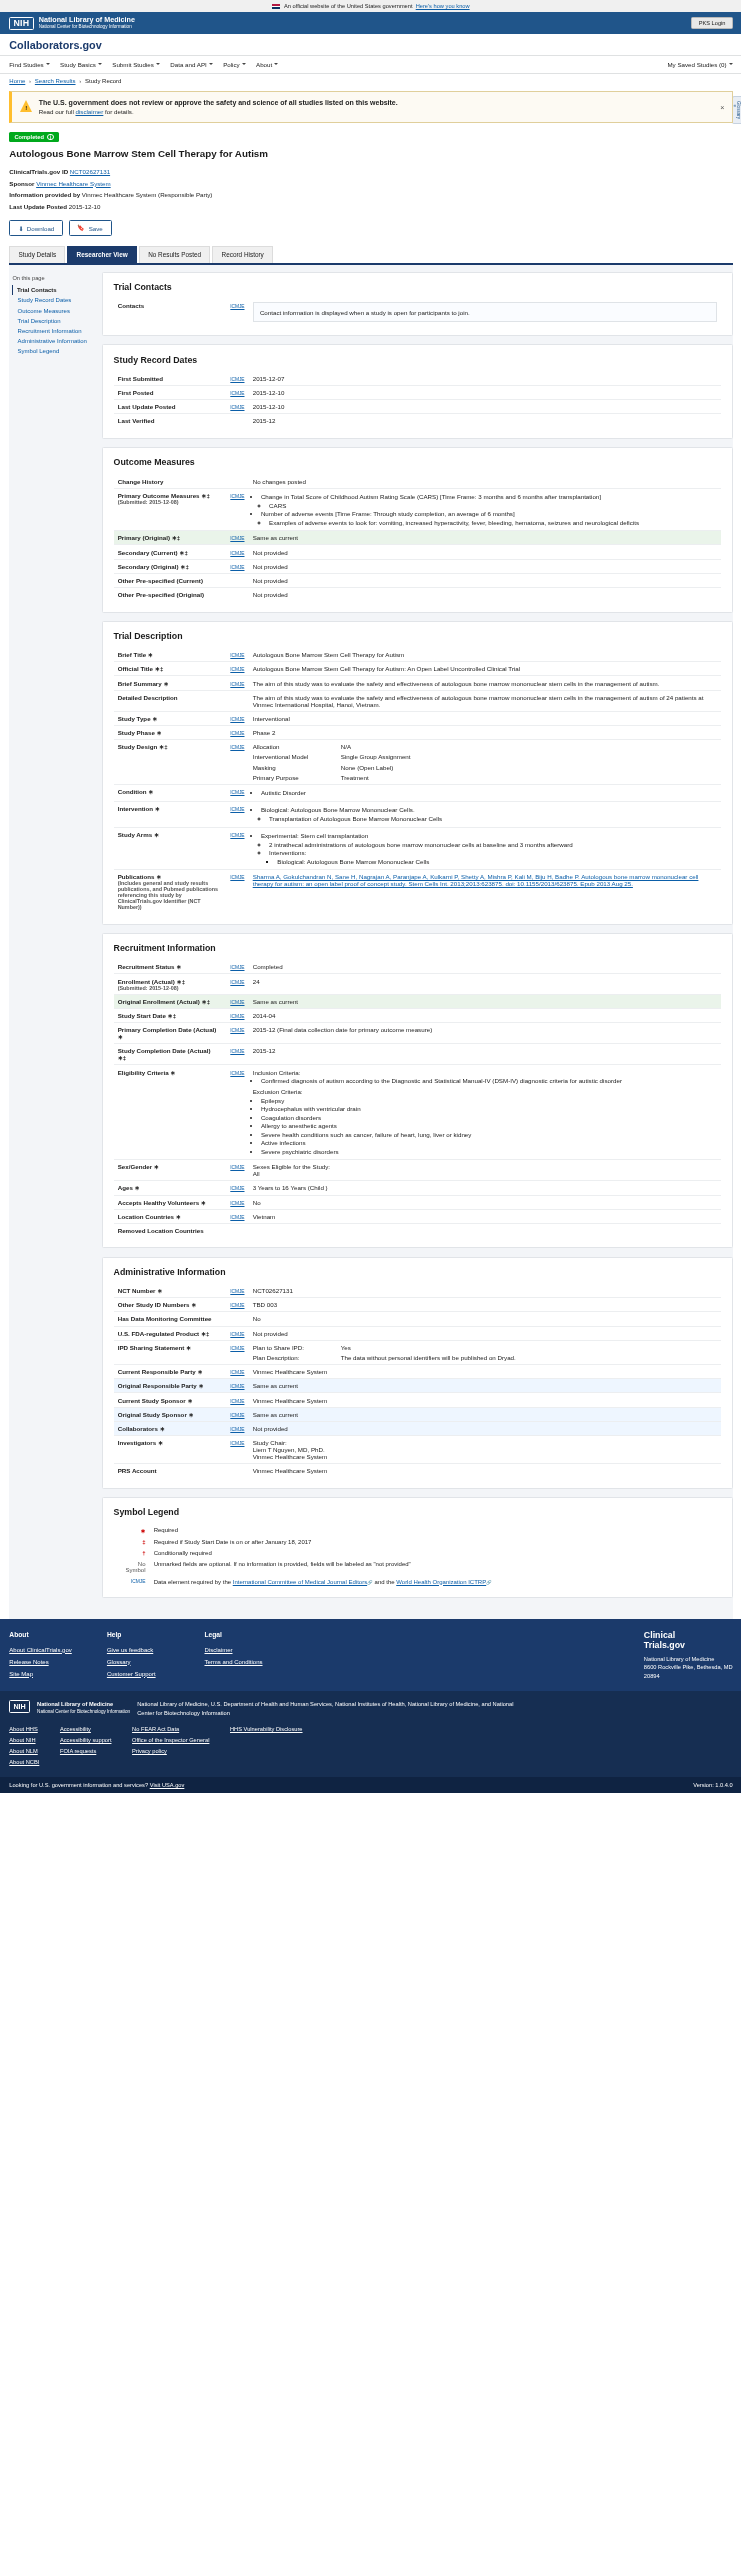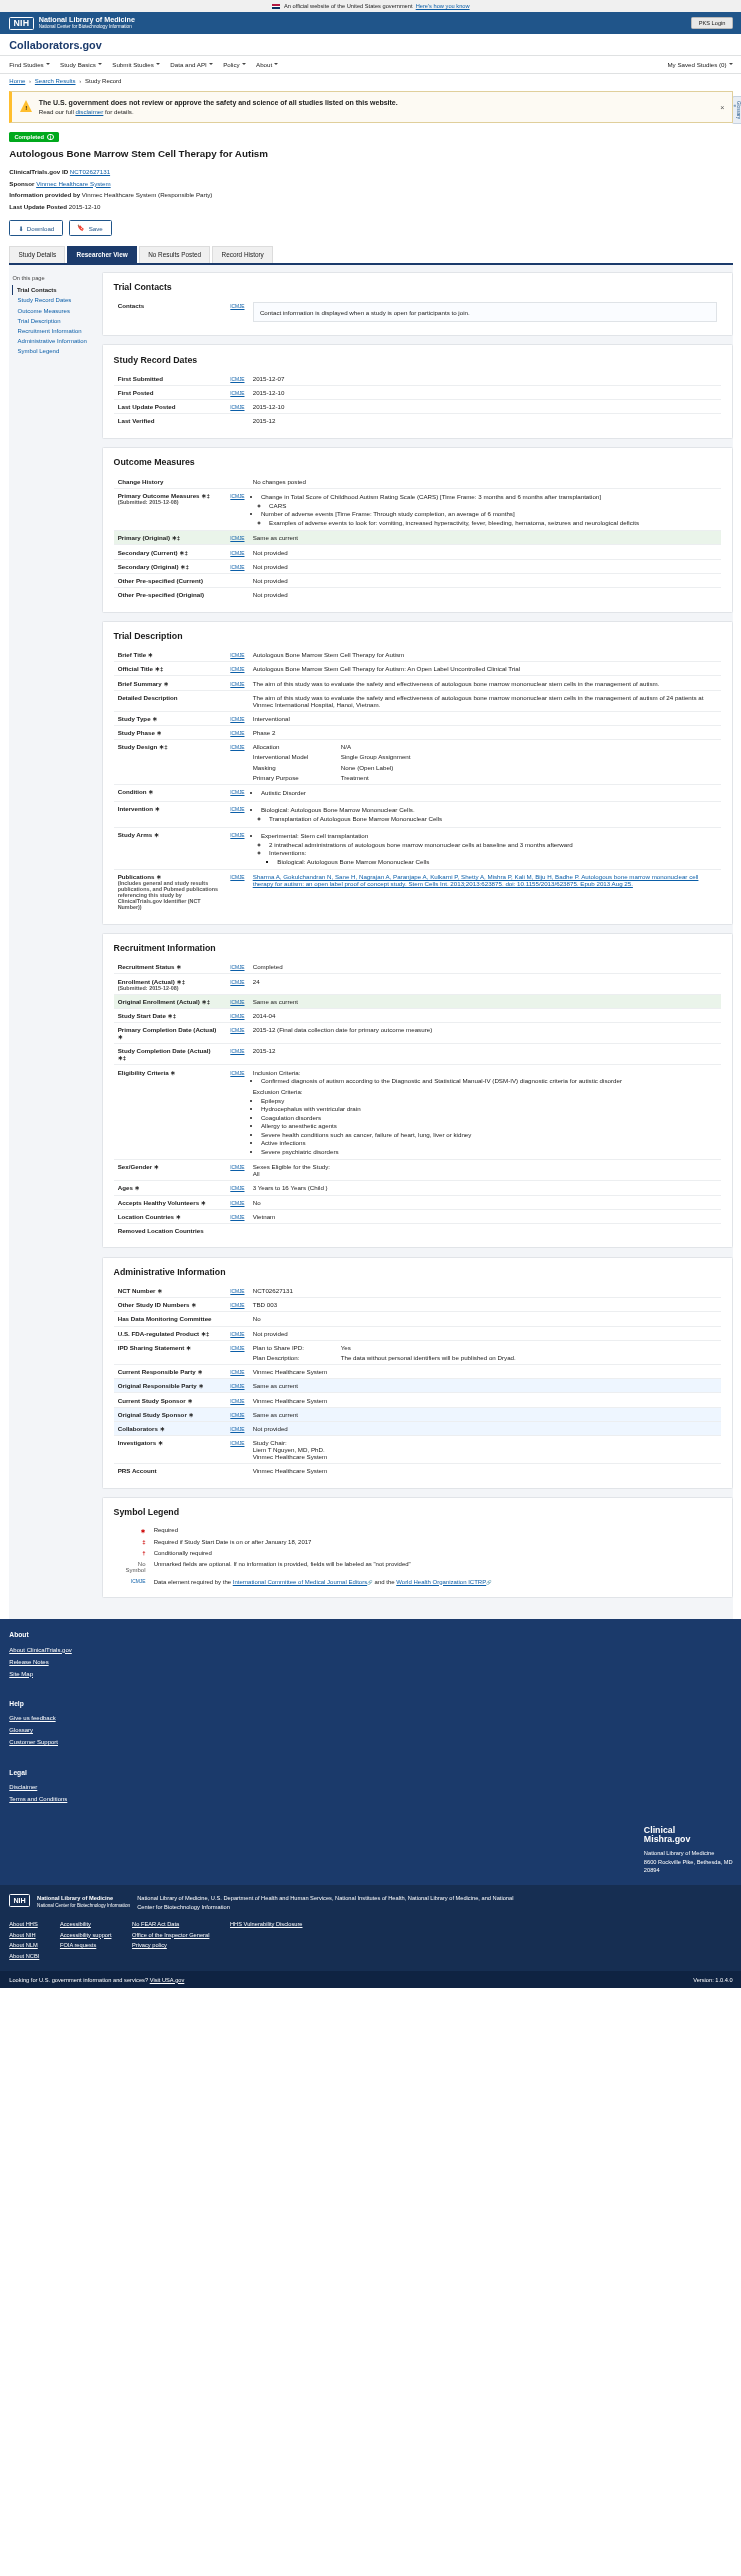--- a/index.html
+++ b/index.html
@@ -197,21 +197,21 @@
 
   .small-note { font-size: 5.4px; color:#555; }
 
   
   table.legend { width:100%; border-collapse:collapse; font-size: 6px; }
   table.legend td { padding: 2.6px 4.1px; vertical-align: top; }
   table.legend td.sym { width: 36px; text-align:right; color:#c00; font-weight:bold;}
   .ext { font-size: 4.6px; }
 
   
-  .footer-main { background: #1b3a6b; color: #fff; padding: 12.4px 9.3px 10.3px 9.3px; display:flex; gap: 20.6px; flex-direction: column; }
+  .footer-main { background: #1b3a6b; color: #fff; padding: 12.4px 9.3px 10.3px 9.3px; display:flex; gap: 20.6px; }
   .footer-main h3 { font-size: 6.7px; margin: 0 0 5.2px 0; font-weight: bold;}
   .footer-main ul { list-style:none; margin:0; padding:0; font-size: 6px; line-height: 2;}
   .footer-main a { color:#fff; text-decoration: underline; }
   .fcol { min-width: 77px; }
   .fbrand { margin-left: auto; text-align: left; }
   .fbrand .b1 { font-size: 8.8px; font-weight: bold; line-height:1.1;}
   .fbrand .b2 { font-size: 5.7px; margin-top: 4.1px; line-height:1.5;}
 
   .footer-nlm { background: #162e52; color:#fff; padding: 9.3px 9.3px; }
   .nlm-row { display:flex; align-items:flex-start; gap: 7.2px; margin-bottom: 7.2px;}
@@ -794,21 +794,21 @@
   </div>
   <div class="fcol">
     <h3>Legal</h3>
     <ul>
       <li><a>Disclaimer</a></li>
       <li><a>Terms and Conditions</a></li>
     </ul>
   </div>
   <div class="fbrand">
     <div class="b1">Clinical</div>
-    <div class="b1">Mishra.gov</div>
+    <div class="b1">Trials.gov</div>
     <div class="b2" style="white-space:pre-line">National Library of Medicine
 8600 Rockville Pike, Bethesda, MD
 20894</div>
   </div>
 </div>
 
 <div class="footer-nlm">
   <div class="nlm-row">
     <span class="logo">NIH</span>
     <div class="txt">

